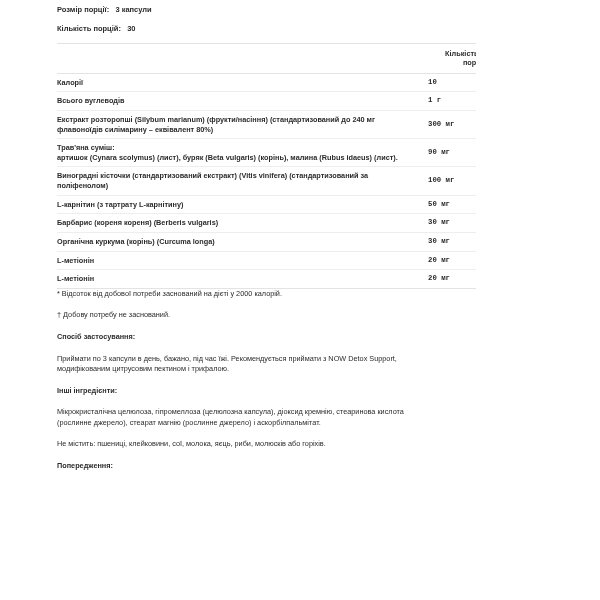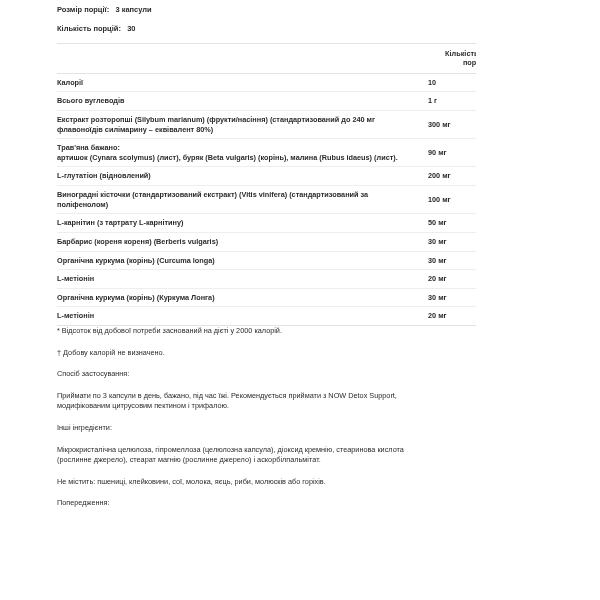--- a/index.html
+++ b/index.html
@@ -64,38 +64,38 @@
   .facts tbody td {
     font-size: 7.3px;
     font-weight: bold;
     line-height: 1.32;
     padding: 4px 0 4px 0;
     border-bottom: 1px solid #eeeeee;
     vertical-align: middle;
     color: #2b2b2b;
   }
   .facts tbody tr:last-child td { border-bottom: 1px solid #e3e3e3; }
-  .facts tbody td.amt { padding-left: 1px; }
+  .facts tbody td.amt { padding-left: 1px; font-family: Liberation Mono, monospace; }
   .facts tbody td.dv  { padding-left: 1px; }
   .facts tbody td.name { padding-right: 10px; }
 
   .blend-head { display: block; font-weight: bold; }
   .blend-body { display: block; font-weight: bold; }
 
   
   .notes { }
   .note {
     font-size: 7.3px;
     line-height: 1.45;
     color: #2b2b2b;
     margin: 0 0 11px 0;
     font-weight: normal;
     max-width: 492px;
   }
-  .note.heading { margin-bottom: 11px; }
+  .note.heading { margin-bottom: 11px; font-weight: bold; }
 </style>
 </head>
 <body>
 
 <div class="page">
 
   <div class="serving-block">
     <p class="serving-line"><span class="label">Розмір порції:</span>   <span class="value">3 капсули</span></p>
     <p class="serving-line"><span class="label">Кількість порцій:</span>   <span class="value">30</span></p>
   </div>
@@ -124,29 +124,24 @@
           <td class="amt">1 г</td>
           <td class="dv">&lt;1%**</td>
         </tr>
         <tr>
           <td class="name">Екстракт розторопші (Silybum marianum) (фрукти/насіння) (стандартизований до 240 мг флавоноїдів силімарину – еквівалент 80%)</td>
           <td class="amt">300 мг</td>
           <td class="dv">†</td>
         </tr>
         <tr>
           <td class="name">
-            <span class="blend-head">Трав'яна бажано:</span>
+            <span class="blend-head">Трав'яна суміш:</span>
             <span class="blend-body">артишок (Cynara scolymus) (лист), буряк (Beta vulgaris) (корінь), малина (Rubus idaeus) (лист).</span>
           </td>
           <td class="amt">90 мг</td>
-          <td class="dv">†</td>
-        </tr>
-        <tr>
-          <td class="name">L-глутатіон (відновлений)</td>
-          <td class="amt">200 мг</td>
           <td class="dv">†</td>
         </tr>
         <tr>
           <td class="name">Виноградні кісточки (стандартизований екстракт) (Vitis vinifera) (стандартизований за поліфенолом)</td>
           <td class="amt">100 мг</td>
           <td class="dv">†</td>
         </tr>
         <tr>
           <td class="name">L-карнітин (з тартрату L-карнітину)</td>
           <td class="amt">50 мг</td>
@@ -161,35 +156,30 @@
           <td class="name">Органічна куркума (корінь) (Curcuma longa)</td>
           <td class="amt">30 мг</td>
           <td class="dv">†</td>
         </tr>
         <tr>
           <td class="name">L-метіонін</td>
           <td class="amt">20 мг</td>
           <td class="dv">†</td>
         </tr>
         <tr>
-          <td class="name">Органічна куркума (корінь) (Куркума Лонга)</td>
-          <td class="amt">30 мг</td>
-          <td class="dv">†</td>
-        </tr>
-        <tr>
           <td class="name">L-метіонін</td>
           <td class="amt">20 мг</td>
           <td class="dv">†</td>
         </tr>
       </tbody>
   </table>
 
   <div class="notes">
     <p class="note">* Відсоток від добової потреби заснований на дієті у 2000 калорій.</p>
-    <p class="note">† Добову калорій не визначено.</p>
+    <p class="note">† Добову потребу не заснований.</p>
     <p class="note heading">Спосіб застосування:</p>
     <p class="note">Приймати по 3 капсули в день, бажано, під час їжі. Рекомендується приймати з NOW Detox Support, модифікованим цитрусовим пектином і трифалою.</p>
     <p class="note heading">Інші інгредієнти:</p>
     <p class="note">Мікрокристалічна целюлоза, гіпромеллоза (целюлозна капсула), діоксид кремнію, стеаринова кислота (рослинне джерело), стеарат магнію (рослинне джерело) і аскорбілпальмітат.</p>
     <p class="note">Не містить: пшениці, клейковини, сої, молока, яєць, риби, молюсків або горіхів.</p>
     <p class="note heading">Попередження:</p>
 
   </div>
 
 </div>

